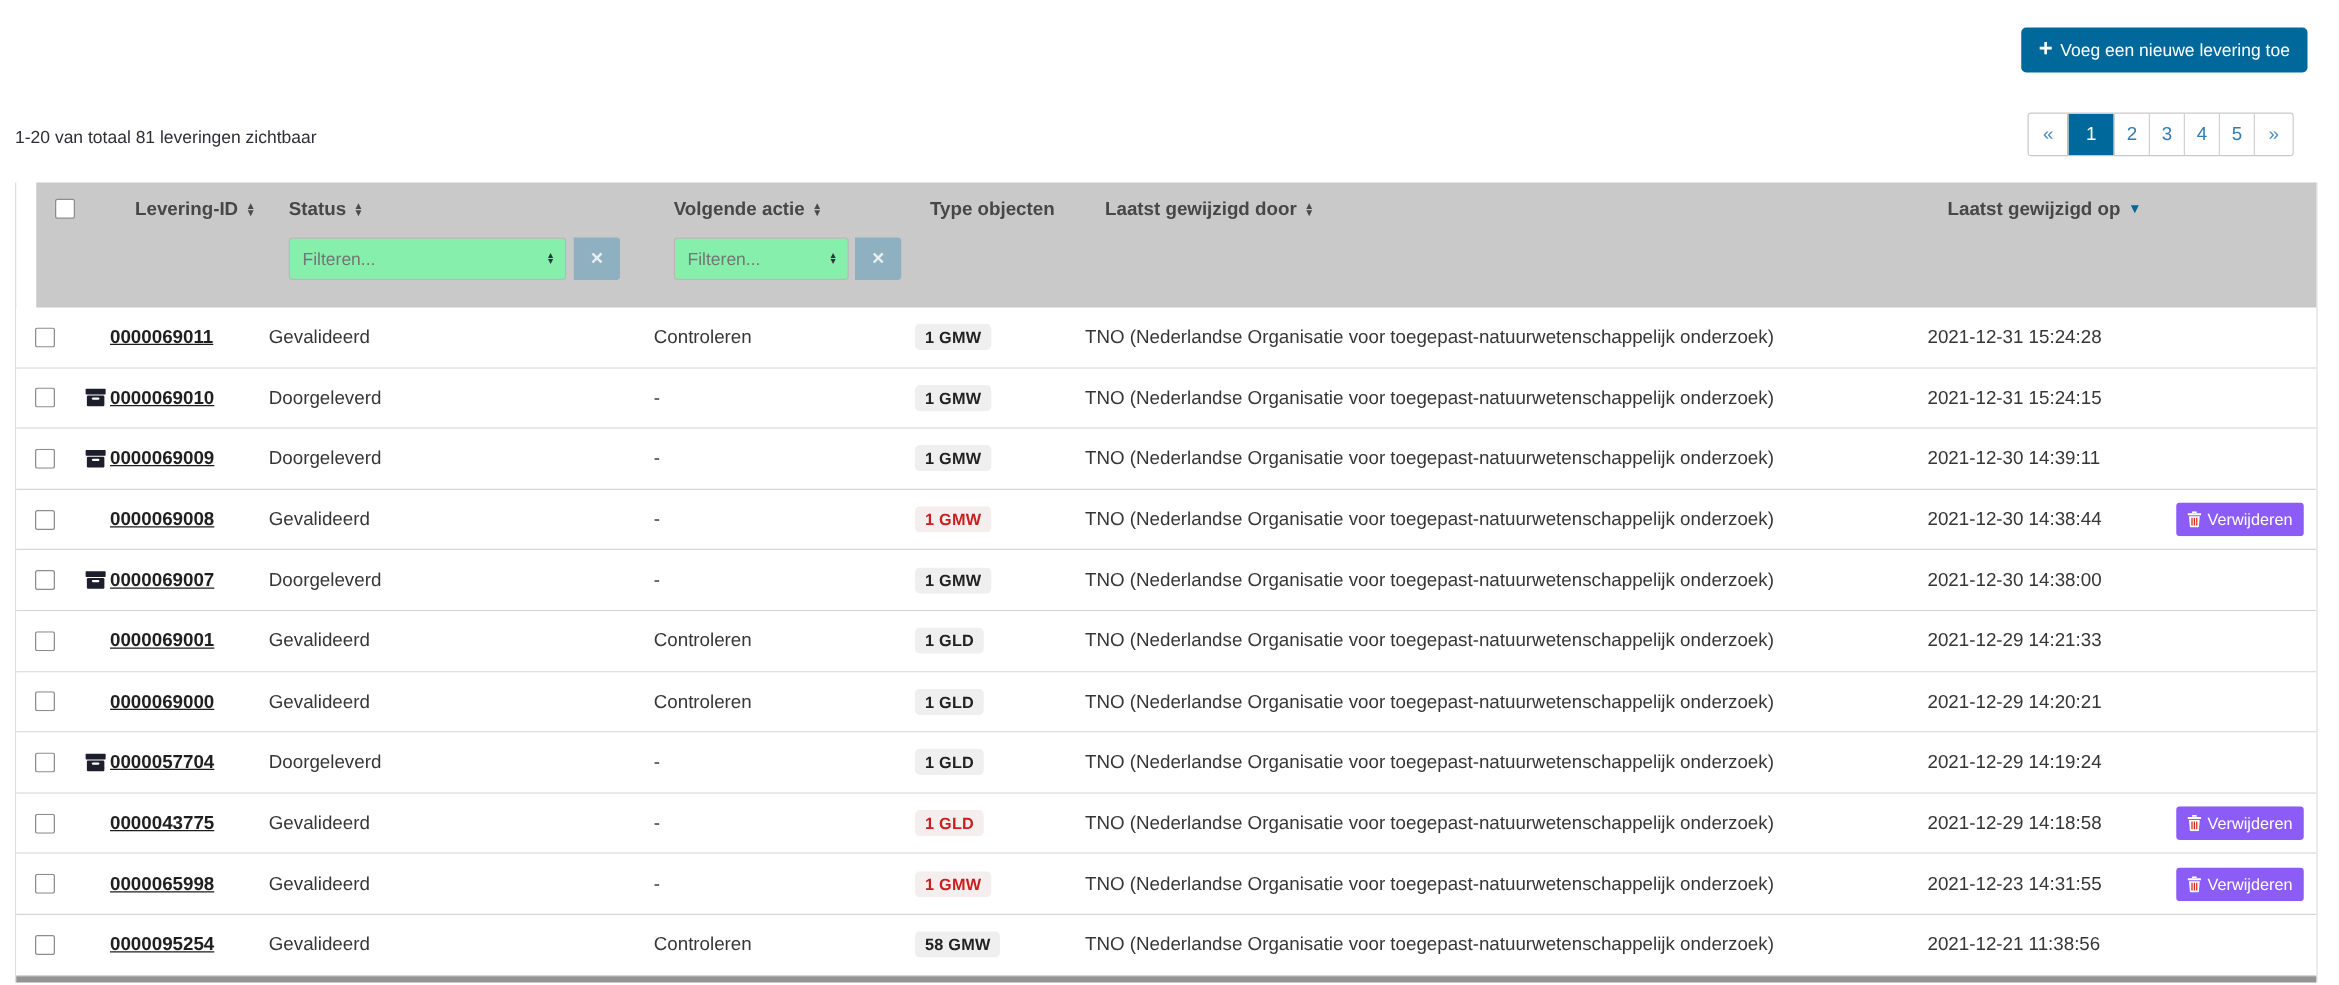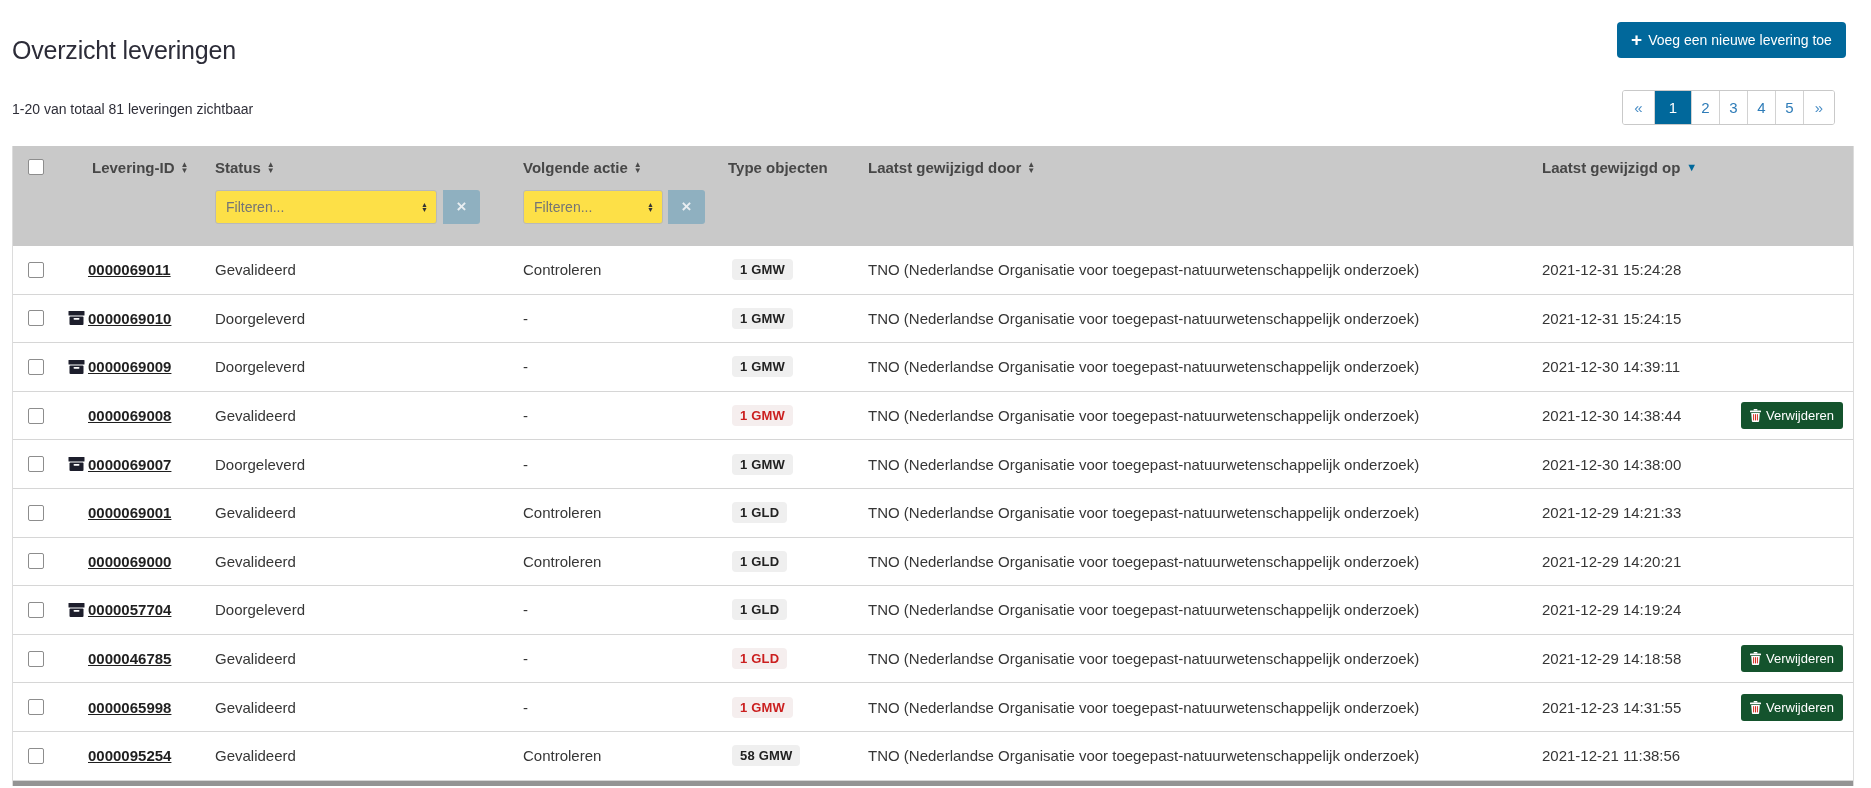--- a/index.html
+++ b/index.html
@@ -36,32 +36,32 @@
   }
   .pg:first-child{border-left:none;}
   .pg.arrow{width:31px;color:#4a8ec6;font-size:15px;}
   .pg.active{width:37px;background:#01689b;color:#fff;}
 
   
   .tbl{
     position:absolute;left:12px;top:146px;width:1842px;
     border-left:1px solid #dcdcdc;border-right:1px solid #dcdcdc;box-sizing:border-box;
   }
-  .thead{position:relative;height:100px;background:#c9c9c9;}
+  .thead{position:relative;height:100px;background:#c9c9c9;margin-left:16px;}
   .hlabel{
     position:absolute;top:13px;font-size:15px;font-weight:700;color:#474747;
     display:flex;align-items:center;gap:6px;white-space:nowrap;
   }
   .sort{display:inline-flex;flex-direction:column;line-height:0;cursor:pointer;}
   .sort span{font-size:8px;line-height:6px;color:#4a4a4a;}
   .sort-active{font-size:11px;color:#01689b;cursor:pointer;line-height:1;}
   .hcb{position:absolute;left:15px;top:13px;}
 
   .fselect{
-    position:absolute;top:44px;height:34px;background:#fde047;border:1px solid #b9b9b9;
+    position:absolute;top:44px;height:34px;background:#86efac;border:1px solid #b9b9b9;
     border-radius:3px;display:flex;align-items:center;box-sizing:border-box;
     padding:0 38px 0 10px;font-size:14px;color:#757575;cursor:pointer;
   }
   .fselect .updn{
     position:absolute;right:8px;top:50%;transform:translateY(-50%);
     display:inline-flex;flex-direction:column;line-height:0;
   }
   .fselect .updn span{font-size:7px;line-height:5px;color:#333;}
   .fclear{
     position:absolute;top:44px;width:37px;height:34px;border:none;border-radius:0 3px 3px 0;
@@ -91,33 +91,32 @@
     border:1px solid #8d8d8d;border-radius:2px;background:#fff;cursor:pointer;display:block;
   }
 
   .badge{
     display:inline-block;padding:3px 8px;border-radius:4px;background:#efefef;
     font-weight:700;font-size:13px;color:#222;letter-spacing:.2px;
   }
   .badge.alert{color:#cb1f1f;background:#f5eeee;}
 
   .del-btn{
-    display:inline-flex;align-items:center;gap:5px;background:#14532d;color:#fff;
+    display:inline-flex;align-items:center;gap:5px;background:#8b5cf6;color:#fff;
     border:none;border-radius:3px;height:27px;padding:0 9px;font-family:inherit;
     font-size:13px;cursor:pointer;
   }
 
   .tbl-bottom{height:5px;background:#949494;}
 </style>
 </head>
 <body>
 
 <div id="screen">
 
-  <h1 class="page-title">Overzicht leveringen</h1>
 
   <button class="add-btn">
     <span class="plus">+</span>
     <span>Voeg een nieuwe levering toe</span>
   </button>
 
   <div class="count-text">1-20 van totaal 81 leveringen zichtbaar</div>
 
   <div class="pager">
     <button class="pg arrow">«</button>
@@ -395,21 +394,21 @@
           </div>
     <div class="c ic">
       <span style="visibility: hidden;">
         <svg width="17" height="16" viewBox="0 0 17 16">
           <rect x="0.5" y="1" width="16" height="4.6" rx="0.6" fill="#1d1e2c"></rect>
           <rect x="1.5" y="6.4" width="14" height="8.6" rx="1" fill="#1d1e2c"></rect>
           <rect x="5.5" y="7.9" width="6" height="1.9" rx="0.95" fill="#ffffff"></rect>
         </svg>
       </span>
     </div>
-    <div class="c id">0000046785</div>
+    <div class="c id">0000043775</div>
     <div class="c st">Gevalideerd</div>
     <div class="c va">-</div>
     <div class="c ty"><span class="badge alert">1 GLD</span></div>
     <div class="c dr">TNO (Nederlandse Organisatie voor toegepast-natuurwetenschappelijk onderzoek)</div>
     <div class="c op">2021-12-29 14:18:58</div>
     <div class="c ac">
       <button class="del-btn">
         <span style="line-height:0">
           <svg width="11" height="13" viewBox="0 0 11 13">
             <rect x="3.6" y="0" width="3.8" height="1.4" rx="0.5" fill="#fff"></rect>

